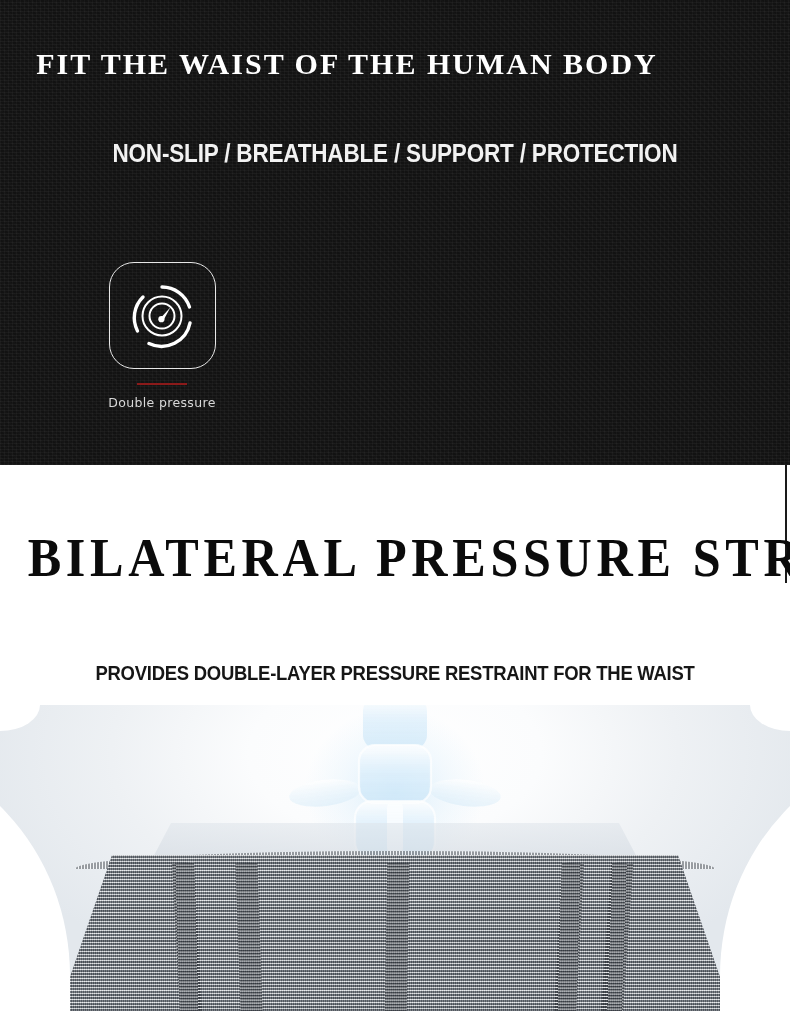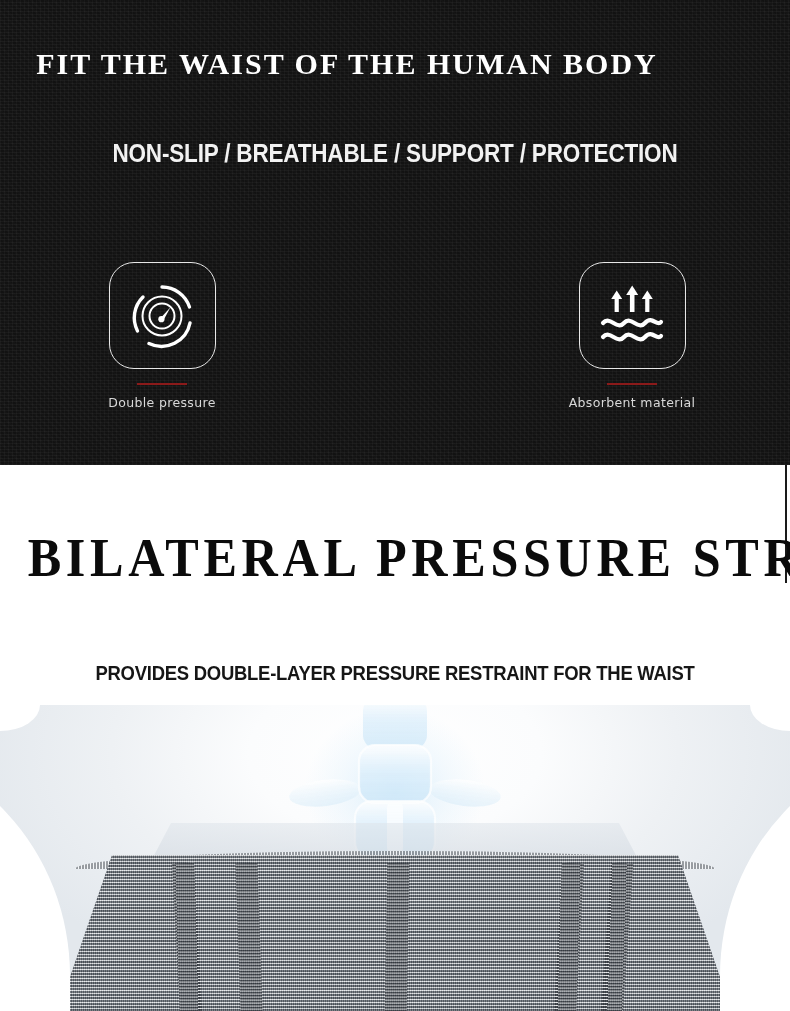--- a/index.html
+++ b/index.html
@@ -337,41 +337,20 @@
 
             <path d="M 31.2 35.6 L 41.5 24.2 L 34.6 36.9 Z" fill="#ffffff"></path>
             <circle cx="32.4" cy="36.2" r="3.1" fill="#ffffff"></circle>
           </svg>
         </div>
         <div class="accent-rule"></div>
         <div class="feature-label">Double pressure</div>
       </div>
 
 
-      <div class="feature f3">
-        <div class="icon-box">
-          <svg width="66" height="62" viewBox="0 0 66 62">
-
-            <rect x="15.6" y="13" width="4.2" height="14" fill="#ffffff"></rect>
-            <path d="M 17.7 5.5 L 23.2 14 L 12.2 14 Z" fill="#ffffff"></path>
-
-            <rect x="30.9" y="9" width="4.6" height="18" fill="#ffffff"></rect>
-            <path d="M 33.2 0.5 L 39.2 10 L 27.2 10 Z" fill="#ffffff"></path>
-
-            <rect x="46.2" y="13" width="4.2" height="14" fill="#ffffff"></rect>
-            <path d="M 48.3 5.5 L 53.8 14 L 42.8 14 Z" fill="#ffffff"></path>
-
-            <path d="M 4 38 C 11 30, 18 46, 25 38 C 32 30, 39 46, 46 38 C 53 30, 58 42, 62 37" fill="none" stroke="#ffffff" stroke-width="4.2" stroke-linecap="round" stroke-linejoin="round"></path>
-
-            <path d="M 4 52 C 11 44, 18 60, 25 52 C 32 44, 39 60, 46 52 C 53 44, 58 56, 62 51" fill="none" stroke="#ffffff" stroke-width="4.2" stroke-linecap="round" stroke-linejoin="round"></path>
-          </svg>
-        </div>
-        <div class="accent-rule"></div>
-        <div class="feature-label">Absorbent material</div>
-      </div>
 
     </div>
   </section>
 
   <section class="light-panel">
 
     <div class="edge-seam"></div>
 
     <h2 class="bigtitle">BILATERAL PRESSURE STRAP</h2>
 

